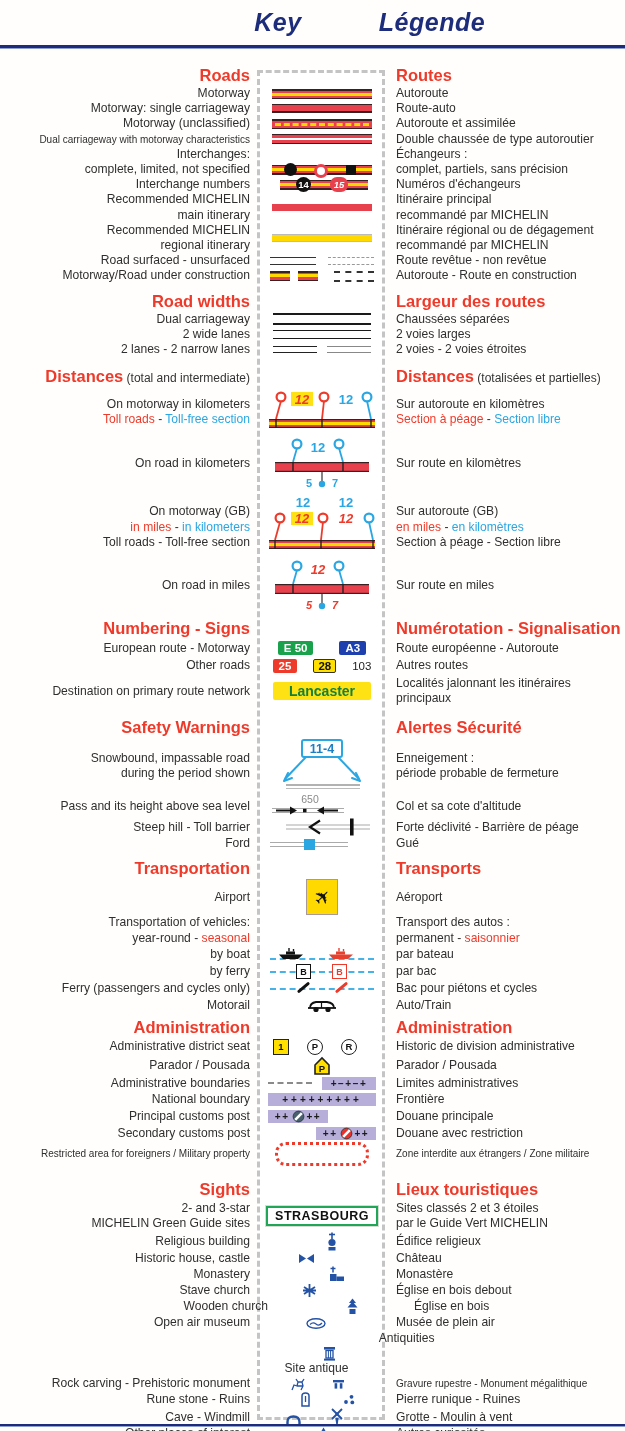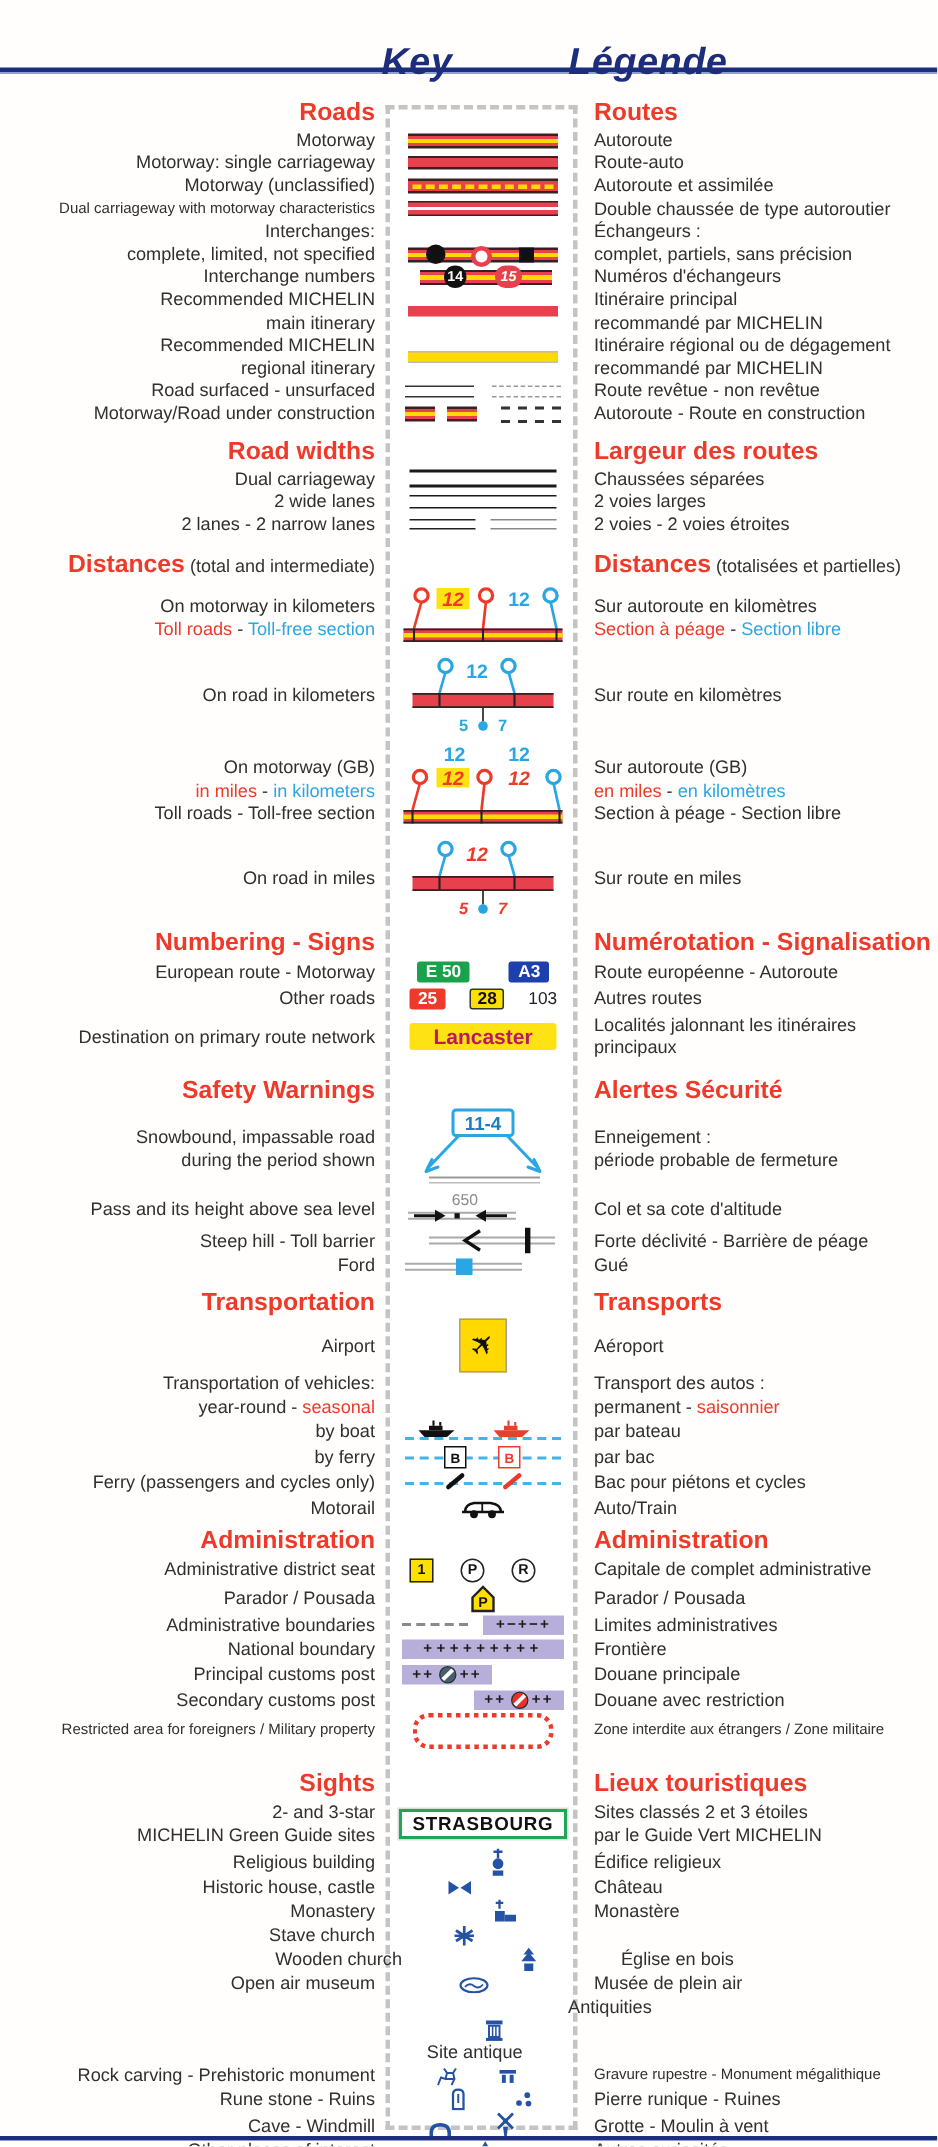--- a/index.html
+++ b/index.html
@@ -2,21 +2,21 @@
 <html style="--accent-red: #ee3a2a; --road-red: #e8414e; --yellow: #ffd900; --badge-yellow: #ffdf00; --blue: #2aa6e2; --navy: #1d2d7c; --purple: #b7aed9; --sight-blue: #2452a5; --park-green: #18a34a; --park-fill: #dcead0; --text: #2f2f2f;"><head>
 <meta charset="utf-8">
 <style>
   html,body{margin:0;padding:0;background:#fff;}
   .page{position:relative;width:625px;height:1431px;background:#fffefc;overflow:hidden;
         font-family:"Liberation Sans",sans-serif;color:var(--text,#2f2f2f);}
   .toprule{position:absolute;top:45px;left:0;right:0;height:4.5px;
         background:linear-gradient(to bottom,var(--navy) 0 60%,#8fa0cf 60% 85%,transparent 85%);}
   .botrule{position:absolute;bottom:3px;left:0;right:0;height:4.5px;
         background:linear-gradient(to bottom,var(--navy) 0 60%,#8fa0cf 60% 85%,transparent 85%);}
-  .title{position:absolute;top:27px;transform:translateX(-50%);font-size:25px;font-weight:bold;
+  .title{position:absolute;top:8px;transform:translateX(-50%);font-size:25px;font-weight:bold;
         font-style:italic;color:var(--navy);letter-spacing:0.5px;}
   .panel{position:absolute;left:257px;top:70px;width:122px;height:1344px;
         border:3px dashed #c4c4c4;background:#fff;}
   #legend-rows{position:absolute;top:60px;left:0;right:0;}
   .sec{}
   .row{display:flex;align-items:center;min-height:15.2px;}
   .trow{min-height:21px;align-items:flex-end;padding-bottom:1px;}
   .lc{width:250px;text-align:right;padding-right:6px;}
   .mc{width:132px;display:flex;align-items:center;justify-content:center;position:relative;}
   .rc{flex:1;padding-left:8px;text-align:left;}
@@ -42,21 +42,21 @@
   .bdash{position:absolute;left:0;right:0;border-top:2.4px dashed #45b2e8;}
   .fbox{position:absolute;top:0;width:13px;height:13px;border:1.8px solid;background:#fff;font-size:9px;
         font-weight:bold;display:flex;align-items:center;justify-content:center;}
   .slash{position:absolute;width:15px;height:3px;border-radius:2px;transform:rotate(-40deg);top:4px;}
   .badge{padding:1px 6px;font-weight:bold;font-size:11.5px;color:#fff;border-radius:2px;}
   .badge.green{background:#1aa14c;}
   .badge.bluebg{background:#1e3fae;}
   .badge.redbg{background:var(--accent-red);}
   .badge.yellowbg{background:var(--badge-yellow);color:#111;border:1.6px solid #333;padding:0 4px;}
   .plain103{font-size:11.5px;color:#222;}
-  .lanc{background:#ffe213;color:#be185d;font-weight:bold;font-size:14px;padding:1px 16px;border-radius:2px;}
+  .lanc{background:#ffe213;color:#15803d;font-weight:bold;font-size:14px;padding:1px 16px;border-radius:2px;}
   .airport{width:30px;height:34px;background:var(--yellow);border:1px solid #a99;display:flex;
         align-items:center;justify-content:center;}
   .airport span{font-size:20px;color:#111;transform:rotate(-45deg);line-height:1;}
   .sq1{width:14px;height:14px;background:var(--badge-yellow);border:1.6px solid #222;font-size:9.5px;
         font-weight:bold;display:flex;align-items:center;justify-content:center;color:#111;}
   .circl{width:14px;height:14px;border:1.6px solid #222;border-radius:50%;font-size:9.5px;font-weight:bold;
         display:flex;align-items:center;justify-content:center;color:#111;}
   .pband{background:var(--purple);height:13px;font-size:10px;font-weight:bold;color:#1a1a1a;display:flex;
         align-items:center;justify-content:center;letter-spacing:1.5px;gap:2px;}
   .restr{width:88px;height:18px;border:3px dotted var(--accent-red);border-radius:11px;}
@@ -648,21 +648,21 @@
             <div class="ln"><span class="seg">Administrative district seat</span></div>
           </div>
           <div class="mc">
             <div style="display:flex;align-items:center;gap:18px;width:104px;padding-left:6px">
               <span class="sq1">1</span>
               <span class="circl">P</span>
               <span class="circl">R</span>
             </div>
           </div>
           <div class="rc">
-            <div class="ln"><span class="seg">Capitale de complet administrative</span></div>
+            <div class="ln"><span class="seg">Historic de division administrative</span></div>
           </div>
         </div>
         <div class="row" style="min-height: 20px;">
           <div class="lc">
             <div class="ln"><span class="seg">Parador / Pousada</span></div>
           </div>
           <div class="mc">
             <svg width="20" height="20" viewBox="0 0 20 20">
               <path d="M3,9 L10,2 L17,9 L17,18 L3,18 Z" style="fill:var(--badge-yellow)" stroke="#222" stroke-width="1.6"></path>
               <text x="10" y="15.5" text-anchor="middle" style="font-weight:bold;font-size:9.5px;fill:#111">P</text>
@@ -832,20 +832,23 @@
           </div>
           <div class="mc">
             <div style="width:104px;display:flex">
               <span class="sb" style="margin-left:32px">
                 <svg width="15" height="15" viewBox="0 0 15 15">
                   <path d="M7.5,1 L7.5,14 M2,4 L13,11 M13,4 L2,11 M1,7.5 L14,7.5" stroke="currentColor" stroke-width="1.8"></path>
                   <circle cx="7.5" cy="7.5" r="2" fill="currentColor"></circle>
                 </svg>
               </span>
             </div>
+          </div>
+          <div class="rc">
+            <div class="ln"><span class="seg">Église en bois debout</span></div>
           </div>
         </div>
         <div class="row" style="min-height: 17px; margin-left: 18px;">
           <div class="lc">
             <div class="ln"><span class="seg">Wooden church</span></div>
           </div>
           <div class="mc">
             <div style="width:104px;display:flex">
               <span class="sb" style="margin-left:58px">
                 <svg width="13" height="17" viewBox="0 0 13 17">

